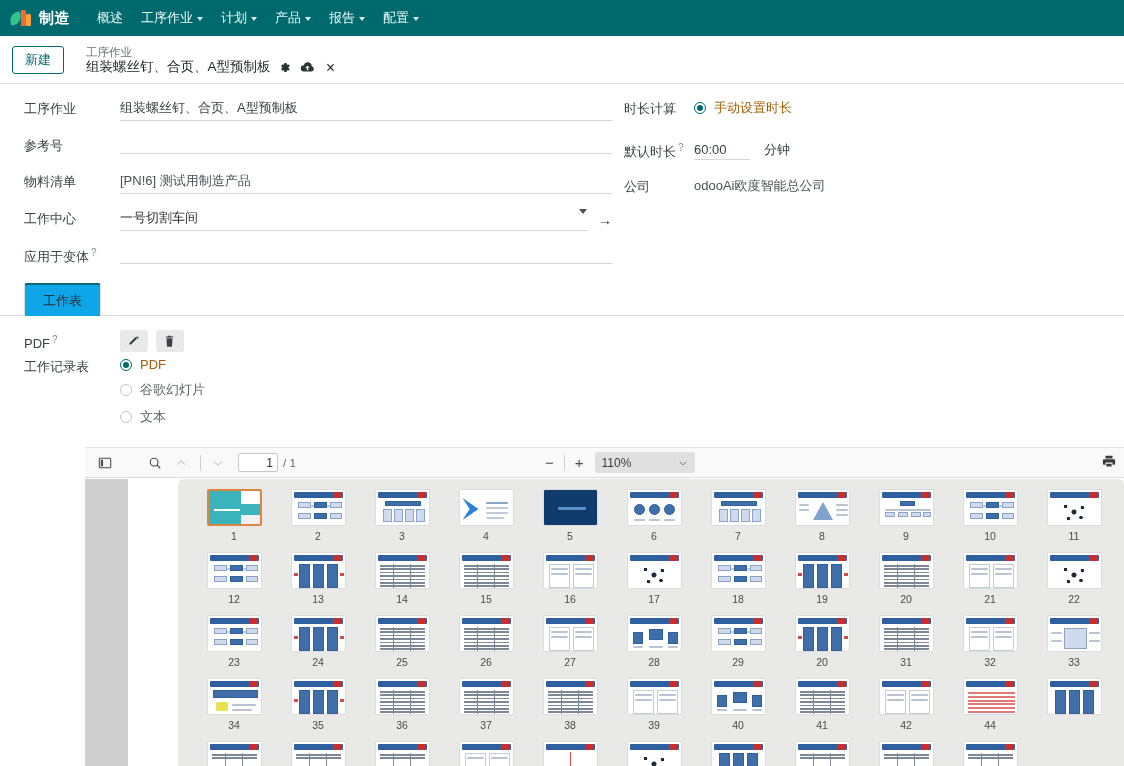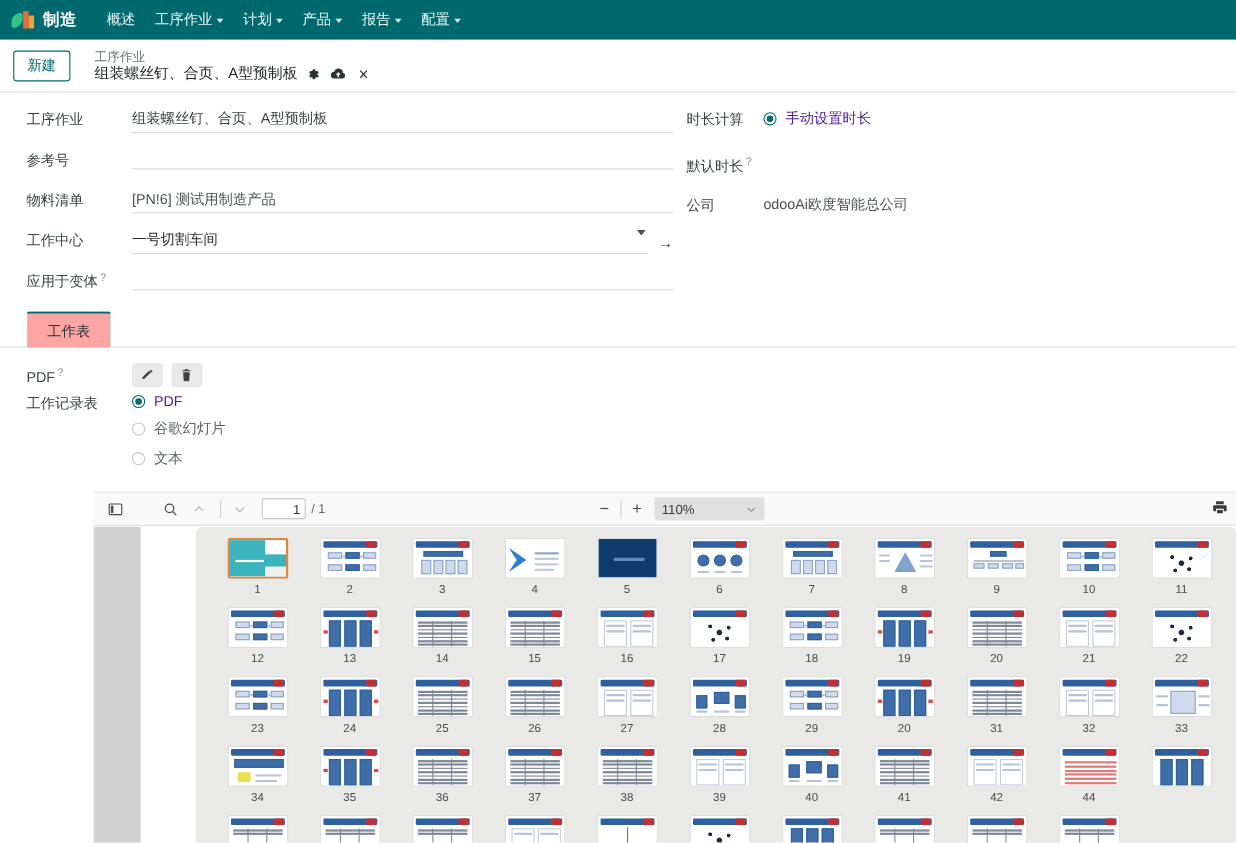--- a/index.html
+++ b/index.html
@@ -173,39 +173,39 @@
     margin-right: 8px; flex: 0 0 auto;
     position: relative;
     cursor: pointer;
   }
   .radio.checked { border: 1px solid #00696e; }
   .radio.checked::after {
     content: ""; position: absolute;
     left: 2px; top: 2px; width: 6px; height: 6px;
     border-radius: 50%; background: #00696e;
   }
-  .radio-label { font-size: 13px; color: #4c1d95; }
+  .radio-label { font-size: 13px; color: #a16207; }
   .radio-label.dim { color: #5d6364; }
 
   .dur-row { display: flex; align-items: baseline; }
   .dur-val {
     border-bottom: 1px solid #d8d8d8;
     min-width: 56px; padding-bottom: 2px;
     color: #3a3f40;
   }
   .dur-unit { margin-left: 14px; color: #3c4243; }
 
   
   .notebook { margin-top: 4px; border-bottom: 1px solid #dcdcdc; }
   .tabs { display: flex; padding-left: 24px; }
   .tab {
     padding: 7px 18px 6px 18px;
     font-size: 13px;
     color: #2b3132;
-    background: #fca5a5;
+    background: #0ea5e9;
     border: 1px solid #dcdcdc;
     border-bottom: none;
     border-top: 2px solid #00696e;
     border-radius: 3px 3px 0 0;
     margin-bottom: -1px;
     cursor: pointer;
   }
 
   .tab-body { padding: 14px 24px 0 24px; }
 
@@ -436,20 +436,26 @@
         <div class="fvalue">
           <div class="radio-line">
             <span class="radio checked"></span>
             <span class="radio-label">手动设置时长</span>
           </div>
         </div>
       </div>
       <div class="frow">
         <div class="flabel">
           <span>默认时长</span><span class="help-q">?</span>
+        </div>
+        <div class="fvalue">
+          <div class="dur-row">
+            <span class="dur-val">60:00</span>
+            <span class="dur-unit">分钟</span>
+          </div>
         </div>
       </div>
       <div class="frow">
         <div class="flabel">公司</div>
         <div class="fvalue field-link">odooAi欧度智能总公司</div>
       </div>
     </div>
   </div>
 </div>
 

